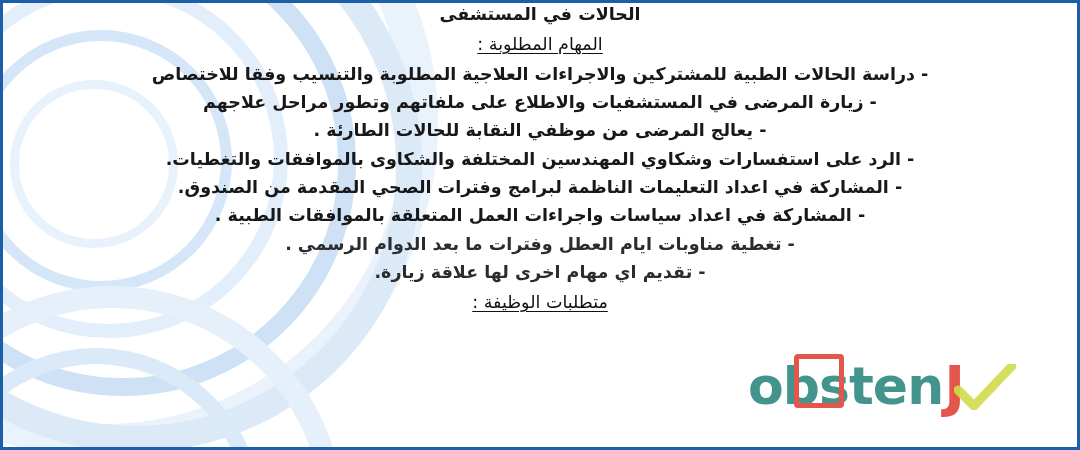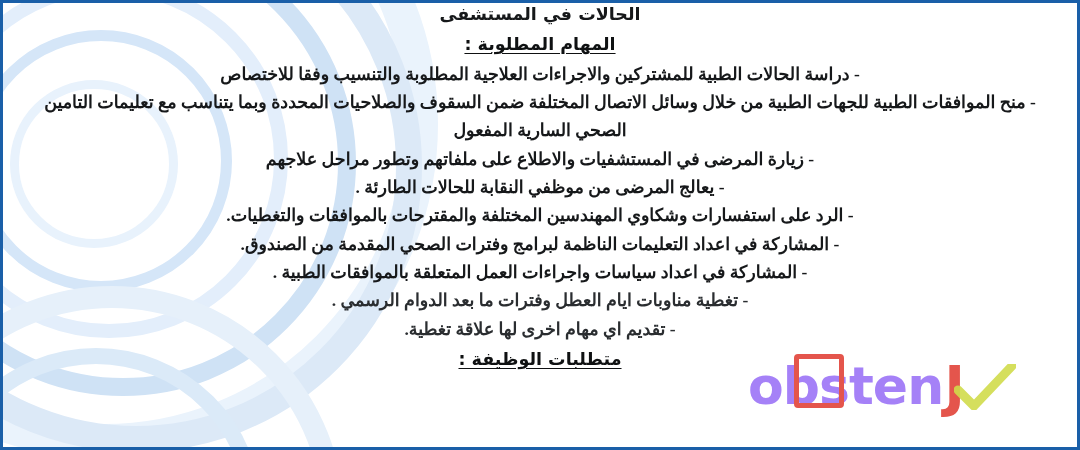--- a/index.html
+++ b/index.html
@@ -96,31 +96,30 @@
     display: block;
     white-space: nowrap;
   }
   .line.wrapped {
     white-space: normal;
   }
 
   .heading {
     display: block;
     text-align: center;
-    font-weight: 700;
+    font-weight: 400;
     color: #0f1112;
     text-decoration: underline;
     text-underline-offset: 3px;
     margin: 2px 0 1px 0;
   }
 
   .para-block {
     display: block;
     text-align: center;
-    font-family: Liberation Serif, serif;
   }
 
   .first-line {
     display: block;
     margin-top: -2px;
   }
 
   
   .faded {
     color: #2a2d30;
@@ -142,21 +141,21 @@
     letter-spacing: -1px;
     opacity: 0.86;
   }
   .wm-j {
     color: #e03a2f;
     font-size: 56px;
     line-height: 1;
     margin-left: 1px;
   }
   .wm-rest {
-    color: #8b5cf6;
+    color: #0f766e;
     line-height: 1;
     opacity: 0.9;
   }
   .wm-check {
     position: absolute;
     right: -52px;
     bottom: 4px;
     width: 62px;
     height: 46px;
   }
@@ -202,28 +201,27 @@
   <div class="frame-edge-left"></div>
   <div class="frame-edge-right"></div>
 
   <div class="content">
 
     <div class="first-line">الحالات في المستشفى</div>
 
     <div class="heading">المهام المطلوبة :</div>
 
     <div class="para-block line">- دراسة الحالات الطبية للمشتركين والاجراءات العلاجية المطلوبة والتنسيب وفقا للاختصاص</div>
-    <div class="para-block line wrapped">- منح الموافقات الطبية للجهات الطبية من خلال وسائل الاتصال المختلفة ضمن السقوف والصلاحيات المحددة وبما يتناسب مع تعليمات التامين الصحي السارية المفعول</div>
     <div class="para-block line">- زيارة المرضى في المستشفيات والاطلاع على ملفاتهم وتطور مراحل علاجهم</div>
     <div class="para-block line">- يعالج المرضى من موظفي النقابة للحالات الطارئة .</div>
-    <div class="para-block line">- الرد على استفسارات وشكاوي المهندسين المختلفة والمقترحات  بالموافقات والتغطيات.</div>
+    <div class="para-block line">- الرد على استفسارات وشكاوي المهندسين المختلفة والشكاوى  بالموافقات والتغطيات.</div>
     <div class="para-block line">- المشاركة في اعداد التعليمات الناظمة لبرامج وفترات الصحي المقدمة من الصندوق.</div>
     <div class="para-block line">- المشاركة في اعداد سياسات  واجراءات العمل المتعلقة بالموافقات الطبية .</div>
     <div class="para-block line faded">- تغطية مناوبات ايام العطل وفترات ما بعد الدوام الرسمي .</div>
-    <div class="para-block line faded">- تقديم اي مهام اخرى لها علاقة تغطية.</div>
+    <div class="para-block line faded">- تقديم اي مهام اخرى لها علاقة زيارة.</div>
 
     <div class="heading">متطلبات الوظيفة :</div>
   </div>
 
   <div class="wm-glow"></div>
   <div class="watermark">
     <span class="wm-j">J</span>
     <span class="wm-rest">obsten</span>
     <span class="wm-square"></span>
     <svg class="wm-check" viewBox="0 0 62 46">

